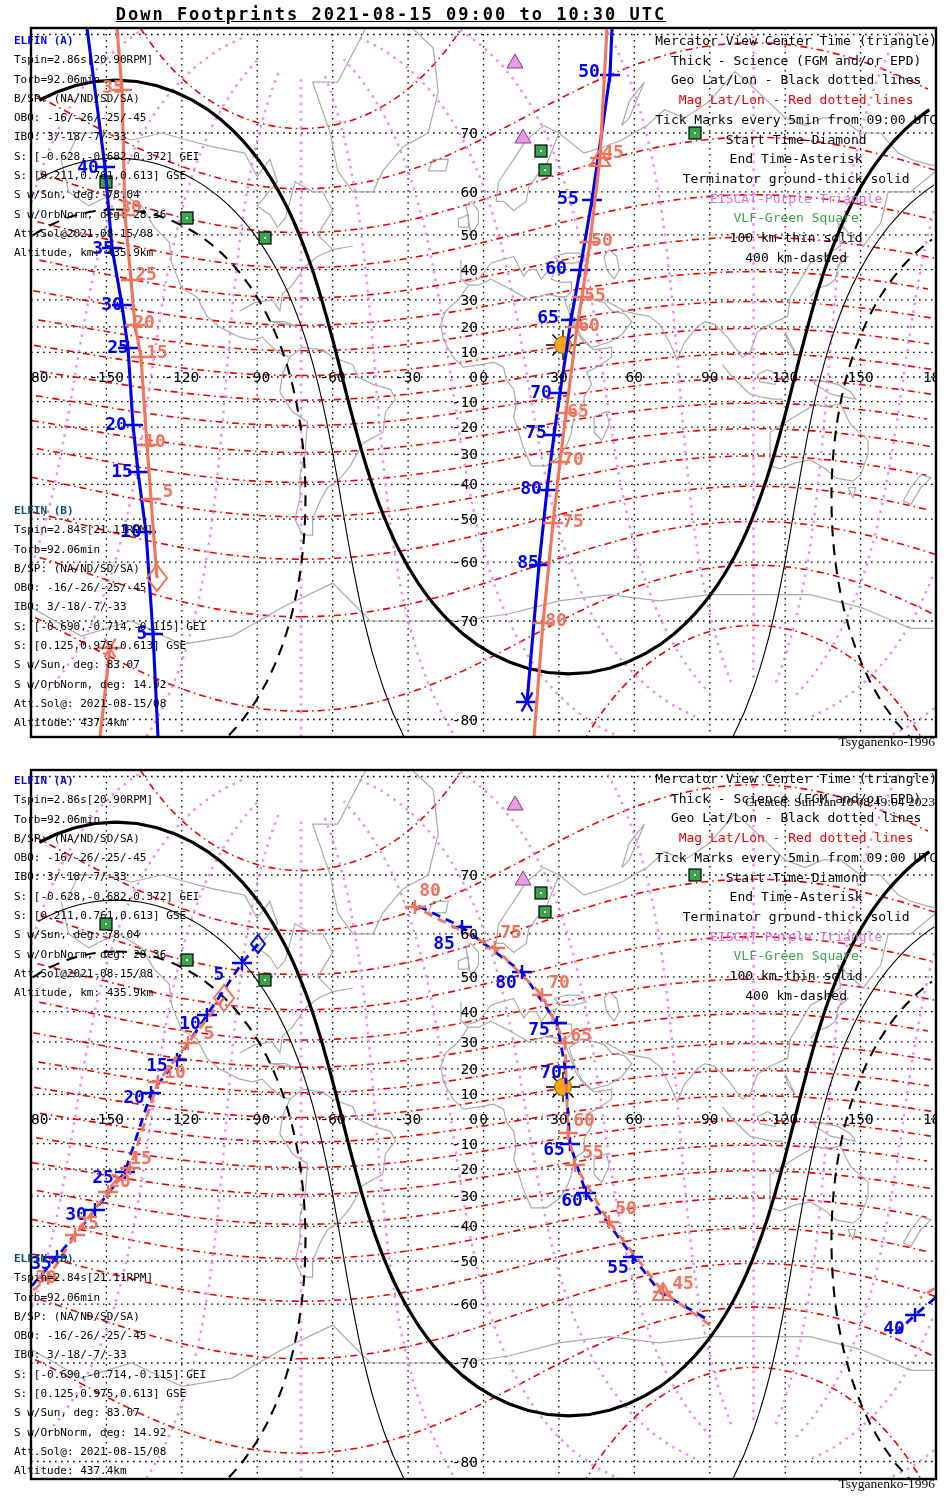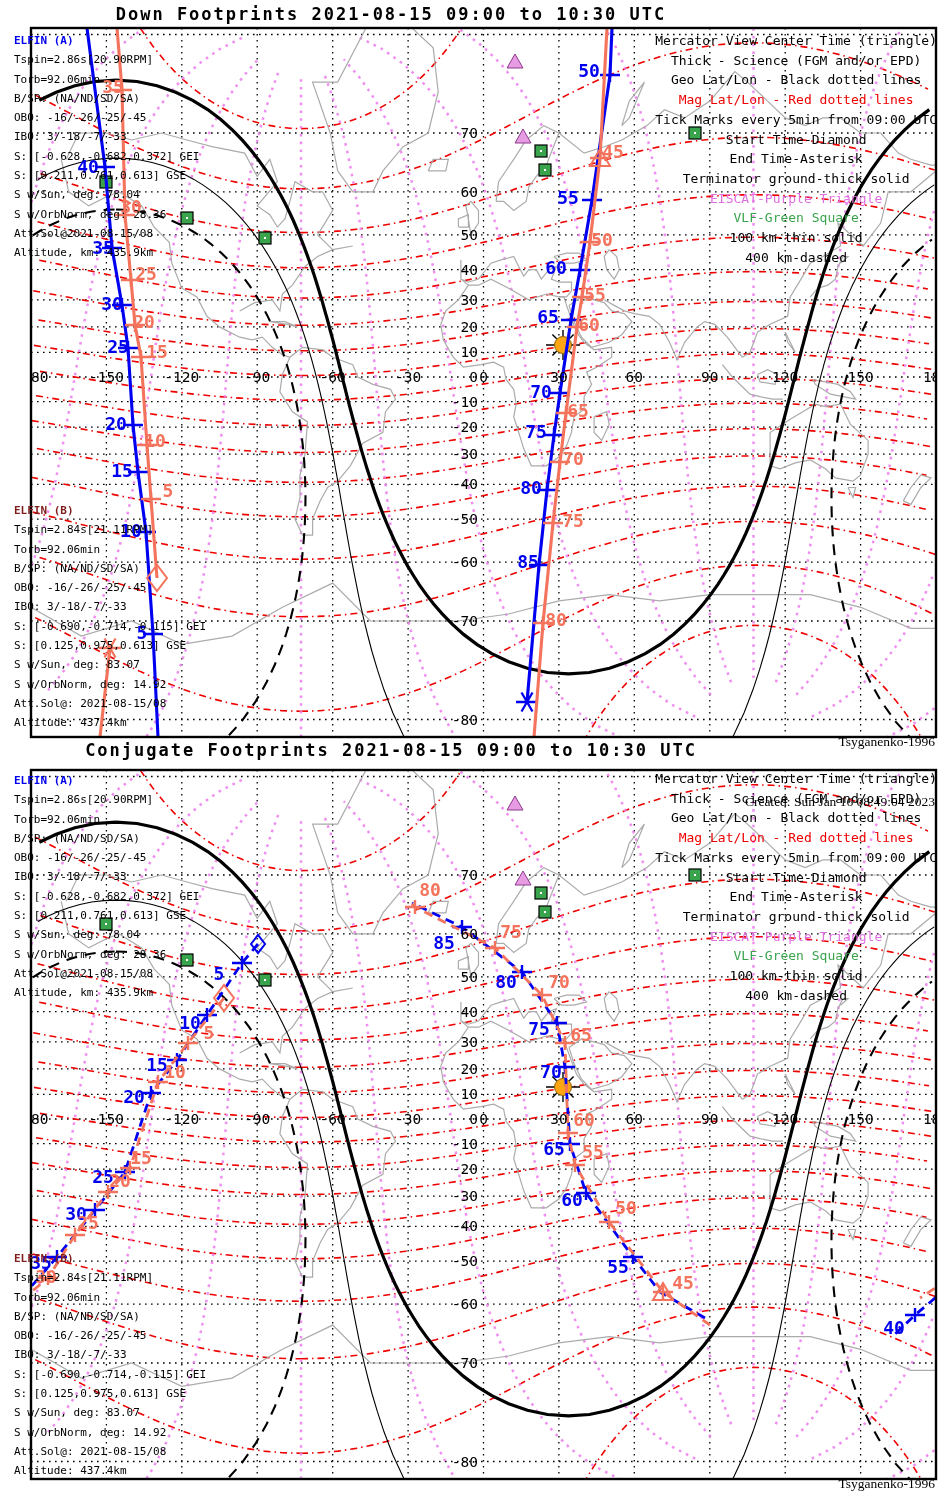--- a/index.html
+++ b/index.html
@@ -1,24 +1,24 @@
 <!DOCTYPE html>
 <html><head>
 <meta charset="utf-8">
 <style>
   html,body{margin:0;padding:0;background:#ffffff;width:950px;height:1500px;overflow:hidden;}
   body{font-family:"DejaVu Sans Mono","Liberation Mono",monospace;color:#000;}
   #stage{position:relative;width:950px;height:1500px;}
   svg{position:absolute;left:0;top:0;}
-  .ptitle{position:absolute;width:782px;text-align:center;font-size:17px;font-weight:bold;letter-spacing:2px;white-space:pre;}
+  .ptitle{position:absolute;width:782px;text-align:center;font-size:17px;font-weight:bold;letter-spacing:2px;white-space:pre;text-decoration:underline;}
   .info{position:absolute;left:14px;font-size:11px;line-height:19.3px;white-space:pre;}
   .legend{position:absolute;right:13px;text-align:center;font-size:13px;line-height:19.7px;white-space:pre;}
   .credits{position:absolute;right:15px;text-align:right;font-size:13.5px;line-height:20px;white-space:pre;font-family:Liberation Serif, serif;}
   .hd-a{color:#0000ee;font-weight:bold;}
-  .hd-b{color:#7f1d1d;font-weight:bold;}
+  .hd-b{color:#0c4a6e;font-weight:bold;}
 </style>
 </head>
 <body>
 
 <div id="stage">
   <svg id="plot" width="950" height="1500" viewBox="0 0 950 1500">
       <defs>
         <clipPath id="clip0">
           <rect x="31" y="28" width="905" height="709"></rect>
         </clipPath>
@@ -382,21 +382,20 @@
         <text x="478" y="1231.2650970805655" fill="#000" font-size="14.5px" font-family="DejaVu Sans Mono, monospace" text-anchor="end">-40</text>
         <text x="478" y="1266.1020563288328" fill="#000" font-size="14.5px" font-family="DejaVu Sans Mono, monospace" text-anchor="end">-50</text>
         <text x="478" y="1309.1642803076293" fill="#000" font-size="14.5px" font-family="DejaVu Sans Mono, monospace" text-anchor="end">-60</text>
         <text x="478" y="1367.9993718712465" fill="#000" font-size="14.5px" font-family="DejaVu Sans Mono, monospace" text-anchor="end">-70</text>
         <text x="478" y="1466.5361951524524" fill="#000" font-size="14.5px" font-family="DejaVu Sans Mono, monospace" text-anchor="end">-80</text>
       </g>
       <rect x="31" y="770" width="905" height="709" fill="none" stroke="#000" stroke-width="2.4"></rect>
     </svg>
 
   <div class="ptitle" style="top:4px;">Down Footprints 2021-08-15 09:00 to 10:30 UTC</div>
-  <div class="ptitle" style="top:740px;">Conjugate Footprints 2021-08-15 09:00 to 10:30 UTC</div>
 
   <div class="info" style="top:31px;" id="infoA1"><div class="hd-a">ELFIN (A)</div><div>Tspin=2.86s[20.90RPM]</div><div>Torb=92.06min</div><div>B/SP: (NA/ND/SD/SA)</div><div>OBO: -16/-26/-25/-45</div><div>IBO: 3/-18/-7/-33</div><div>S: [-0.628,-0.682,0.372] GEI</div><div>S: [0.211,0.761,0.613] GSE</div><div>S w/Sun, deg: 78.04</div><div>S w/OrbNorm, deg: 28.36</div><div>Att.Sol@2021-08-15/08</div><div>Altitude, km: 435.9km</div></div>
   <div class="info" style="top:501px;" id="infoB1"><div class="hd-b">ELFIN (B)</div><div>Tspin=2.84s[21.11RPM]</div><div>Torb=92.06min</div><div>B/SP: (NA/ND/SD/SA)</div><div>OBO: -16/-26/-25/-45</div><div>IBO: 3/-18/-7/-33</div><div>S: [-0.690,-0.714,-0.115] GEI</div><div>S: [0.125,0.975,0.613] GSE</div><div>S w/Sun, deg: 83.07</div><div>S w/OrbNorm, deg: 14.92</div><div>Att.Sol@: 2021-08-15/08</div><div>Altitude: 437.4km</div></div>
   <div class="info" style="top:771px;" id="infoA2"><div class="hd-a">ELFIN (A)</div><div>Tspin=2.86s[20.90RPM]</div><div>Torb=92.06min</div><div>B/SP: (NA/ND/SD/SA)</div><div>OBO: -16/-26/-25/-45</div><div>IBO: 3/-18/-7/-33</div><div>S: [-0.628,-0.682,0.372] GEI</div><div>S: [0.211,0.761,0.613] GSE</div><div>S w/Sun, deg: 78.04</div><div>S w/OrbNorm, deg: 28.36</div><div>Att.Sol@2021-08-15/08</div><div>Altitude, km: 435.9km</div></div>
   <div class="info" style="top:1249px;" id="infoB2"><div class="hd-b">ELFIN (B)</div><div>Tspin=2.84s[21.11RPM]</div><div>Torb=92.06min</div><div>B/SP: (NA/ND/SD/SA)</div><div>OBO: -16/-26/-25/-45</div><div>IBO: 3/-18/-7/-33</div><div>S: [-0.690,-0.714,-0.115] GEI</div><div>S: [0.125,0.975,0.613] GSE</div><div>S w/Sun, deg: 83.07</div><div>S w/OrbNorm, deg: 14.92</div><div>Att.Sol@: 2021-08-15/08</div><div>Altitude: 437.4km</div></div>
 
   <div class="legend" style="top:31px;" id="legend1"><div style="color: rgb(0, 0, 0);">Mercator View Center Time (triangle)</div><div style="color: rgb(0, 0, 0);">Thick - Science (FGM and/or EPD)</div><div style="color: rgb(0, 0, 0);">Geo Lat/Lon - Black dotted lines</div><div style="color: rgb(238, 0, 0);">Mag Lat/Lon - Red dotted lines</div><div style="color: rgb(0, 0, 0);">Tick Marks every 5min from 09:00 UTC</div><div style="color: rgb(0, 0, 0);">Start Time-Diamond</div><div style="color: rgb(0, 0, 0);">End Time-Asterisk</div><div style="color: rgb(0, 0, 0);">Terminator ground-thick solid</div><div style="color: rgb(224, 110, 224);">EISCAT-Purple Triangle</div><div style="color: rgb(58, 164, 76);">VLF-Green Square</div><div style="color: rgb(0, 0, 0);">100 km-thin solid</div><div style="color: rgb(0, 0, 0);">400 km-dashed</div></div>
   <div class="legend" style="top:769px;" id="legend2"><div style="color: rgb(0, 0, 0);">Mercator View Center Time (triangle)</div><div style="color: rgb(0, 0, 0);">Thick - Science (FGM and/or EPD)</div><div style="color: rgb(0, 0, 0);">Geo Lat/Lon - Black dotted lines</div><div style="color: rgb(238, 0, 0);">Mag Lat/Lon - Red dotted lines</div><div style="color: rgb(0, 0, 0);">Tick Marks every 5min from 09:00 UTC</div><div style="color: rgb(0, 0, 0);">Start Time-Diamond</div><div style="color: rgb(0, 0, 0);">End Time-Asterisk</div><div style="color: rgb(0, 0, 0);">Terminator ground-thick solid</div><div style="color: rgb(224, 110, 224);">EISCAT-Purple Triangle</div><div style="color: rgb(58, 164, 76);">VLF-Green Square</div><div style="color: rgb(0, 0, 0);">100 km-thin solid</div><div style="color: rgb(0, 0, 0);">400 km-dashed</div></div>
 
   <div class="credits" style="top:692px;">

